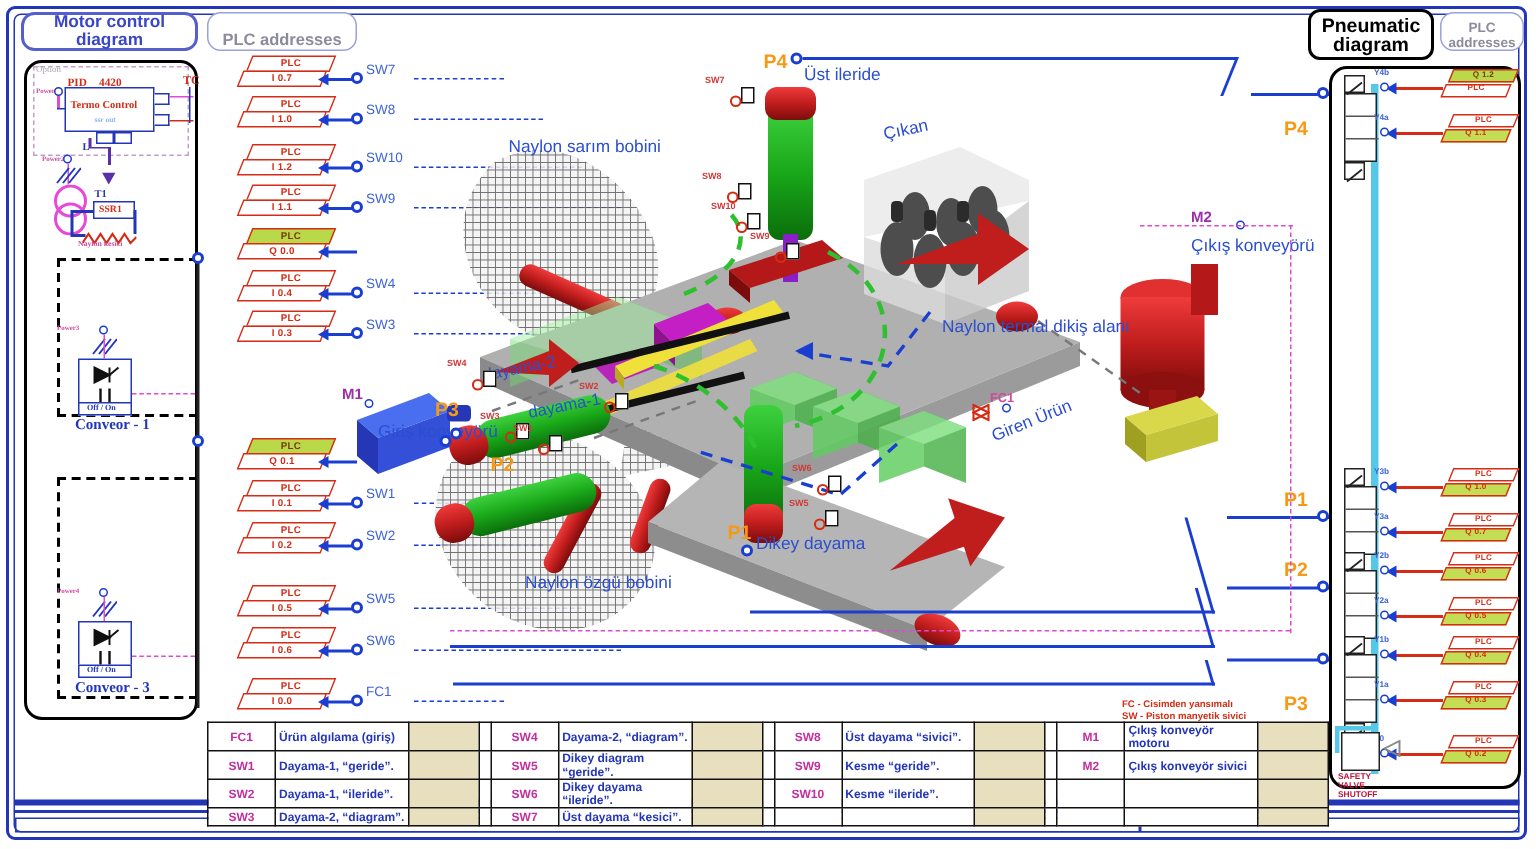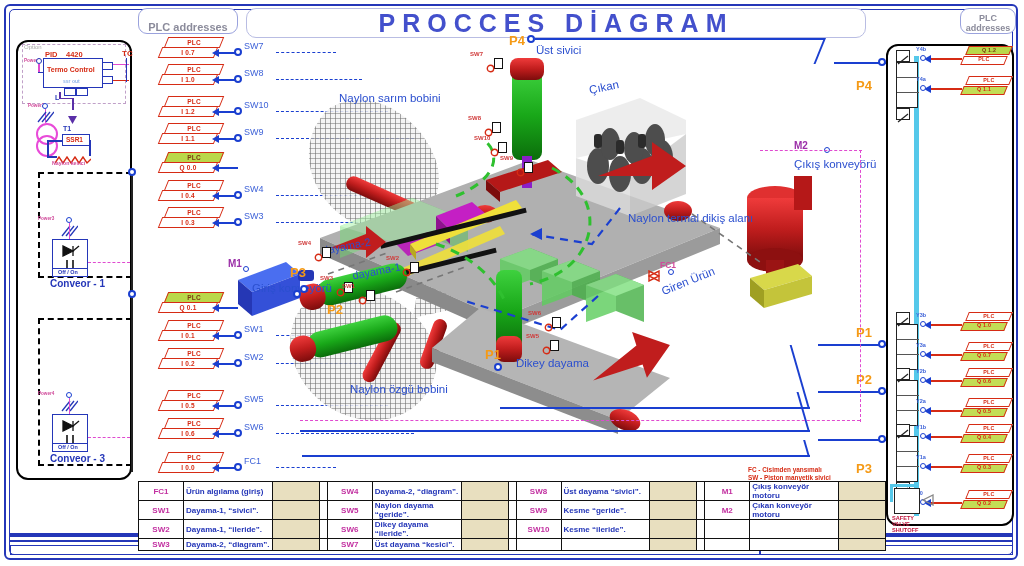--- a/index.html
+++ b/index.html
@@ -77,21 +77,21 @@
   .t{position:absolute;white-space:nowrap;font-family:"Liberation Sans",sans-serif;}
   .sw{color:#3f63d8;font-size:9px;}
   .swred{color:#d03a3a;font-size:6px;font-weight:bold;}
   .blue-lbl{color:#2b4fcf;font-size:11.5px;line-height:12.5px;}
   .orange-lbl{color:#f59a16;font-size:13px;font-weight:bold;}
   .m-lbl{color:#9b2fa8;font-size:10px;font-weight:bold;}
   .fc-lbl{color:#d04a9a;font-size:8.5px;font-weight:bold;}
 
   
   .mc-box{position:absolute;border:1.6px solid #2436b8;box-sizing:border-box;background:#fff;}
-  .mc-t{position:absolute;white-space:nowrap;}
+  .mc-t{position:absolute;white-space:nowrap;font-family:Liberation Serif, serif;}
 
   
   #scene{position:absolute;left:200px;top:48px;width:620px;height:420px;overflow:hidden;}
   .shape{position:absolute;}
 
   
   #legend{position:absolute;left:138px;top:481px;width:748px;height:47px;}
   #legend table{border-collapse:collapse;width:100%;height:100%;table-layout:fixed;}
   #legend td{border:1px solid #111;height:11px;padding:0 2px;font-size:8px;
              font-family:"Liberation Sans",sans-serif;vertical-align:middle;}
@@ -112,25 +112,28 @@
 
 <div id="root">
 
   <div class="frame-outer"></div>
   <div class="frame-inner"></div>
   <div class="bottom-band"></div>
   <div class="bottom-band2"></div>
   <div class="tb-box" style="left:760px;top:545px;width:253px;height:10px;"></div>
   <div class="tb-box" style="left:10px;top:545px;width:750px;height:10px;"></div>
 
+  <div class="banner" id="banner-motor">
+    <span class="banner-title">Motor control diagram</span>
+  </div>
   <div class="banner thin" id="banner-plcaddr-left">
     <span class="banner-title">PLC addresses</span>
   </div>
-  <div class="banner" id="banner-main">
-    <span class="banner-title">PROCCES  DİAGRAM</span>
+  <div class="banner" id="banner-pneu">
+    <span class="banner-title">Pneumatic diagram</span>
   </div>
   <div class="banner thin" id="banner-plcaddr-right">
     <span class="banner-title">PLC addresses</span>
   </div>
 
   <div class="panel" id="panel-motor"></div>
 
   <div class="dotbox" style="left:22px;top:44px;width:104px;height:60px;"></div>
   <span class="t mc-t" style="left:24px;top:44px;font-size:6px;color:#aaa;">Option</span>
   <span class="t mc-t" style="left:45px;top:50px;font-size:7.5px;color:#d62b14;font-weight:bold;">PID</span>
@@ -554,34 +557,34 @@
 
       <path d="M420 160 L392 196 L330 186" fill="none" stroke="#1a3fd0" stroke-width="2.2" stroke-dasharray="8,6"></path>
       <polygon points="330,186 342,180 342,192" fill="#1a3fd0"></polygon>
       <path d="M398 248 L360 282 L262 252" fill="none" stroke="#1a3fd0" stroke-width="2.2" stroke-dasharray="8,6"></path>
     </svg>
   </div>
 
   <span class="t orange-lbl" style="left:509px;top:33px;">P4</span>
   <div class="node" style="left:527px;top:35px;"></div>
   <span class="t blue-lbl" style="left:536px;top:44px;">
-    <span>Üst sivici</span>
+    <span>Üst ileride</span>
   </span>
   <span class="t blue-lbl" style="left:589px;top:81px;transform:rotate(-12deg);">Çıkan</span>
   <span class="t blue-lbl" style="left:339px;top:92px;">Naylon sarım bobini</span>
   <span class="t blue-lbl" style="left:350px;top:383px;">Naylon özgü bobini</span>
   <span class="t blue-lbl" style="left:628px;top:212px;">Naylon termal dikiş alanı</span>
   <span class="t m-lbl" style="left:794px;top:140px;">M2</span>
   <div class="node sm" style="left:824px;top:147px;"></div>
   <span class="t blue-lbl" style="left:794px;top:158px;">Çıkış konveyörü</span>
   <span class="t m-lbl" style="left:228px;top:258px;">M1</span>
   <div class="node sm" style="left:243px;top:266px;"></div>
   <span class="t blue-lbl" style="left:252px;top:282px;">Giriş konveyörü</span>
   <span class="t blue-lbl" style="left:660px;top:275px;transform:rotate(-22deg);">Giren Ürün</span>
-  <span class="t blue-lbl" style="left:516px;top:357px;">Dikey dayama</span>
+  <span class="t blue-lbl" style="left:504px;top:357px;">Dikey dayama</span>
   <span class="t orange-lbl" style="left:485px;top:347px;">P1</span>
   <div class="node" style="left:494px;top:363px;"></div>
   <span class="t orange-lbl" style="left:327px;top:302px;">P2</span>
   <div class="node" style="left:293px;top:290px;"></div>
   <span class="t orange-lbl" style="left:290px;top:265px;">P3</span>
   <div class="node" style="left:300px;top:285px;"></div>
   <span class="t blue-lbl" style="left:322px;top:240px;transform:rotate(-11deg);font-size:11px;">dayama-2</span>
   <span class="t blue-lbl" style="left:352px;top:265px;transform:rotate(-11deg);font-size:11px;">dayama-1</span>
   <span class="t fc-lbl" style="left:660px;top:260px;">FC1</span>
   <div class="shape" style="left:648px;top:268px;width:12px;height:12px;">
@@ -845,33 +848,33 @@
             <td class="code">SW8</td>
             <td class="desc">Üst dayama “sivici”.</td>
             <td class="blank"></td>
             <td class="sep"></td>
             <td class="code">M1</td>
             <td class="desc">Çıkış konveyör motoru</td>
             <td class="blank"></td>
           </tr>
           <tr>
             <td class="code">SW1</td>
-            <td class="desc">Dayama-1, “sivici”.</td>
+            <td class="desc">Dayama-1, “geride”.</td>
             <td class="blank"></td>
             <td class="sep"></td>
             <td class="code">SW5</td>
-            <td class="desc">Naylon dayama “geride”.</td>
+            <td class="desc">Dikey diagram “geride”.</td>
             <td class="blank"></td>
             <td class="sep"></td>
             <td class="code">SW9</td>
             <td class="desc">Kesme “geride”.</td>
             <td class="blank"></td>
             <td class="sep"></td>
             <td class="code">M2</td>
-            <td class="desc">Çıkan konveyör motoru</td>
+            <td class="desc">Çıkış konveyör sivici</td>
             <td class="blank"></td>
           </tr>
           <tr>
             <td class="code">SW2</td>
             <td class="desc">Dayama-1, “ileride”.</td>
             <td class="blank"></td>
             <td class="sep"></td>
             <td class="code">SW6</td>
             <td class="desc">Dikey dayama “ileride”.</td>
             <td class="blank"></td>

